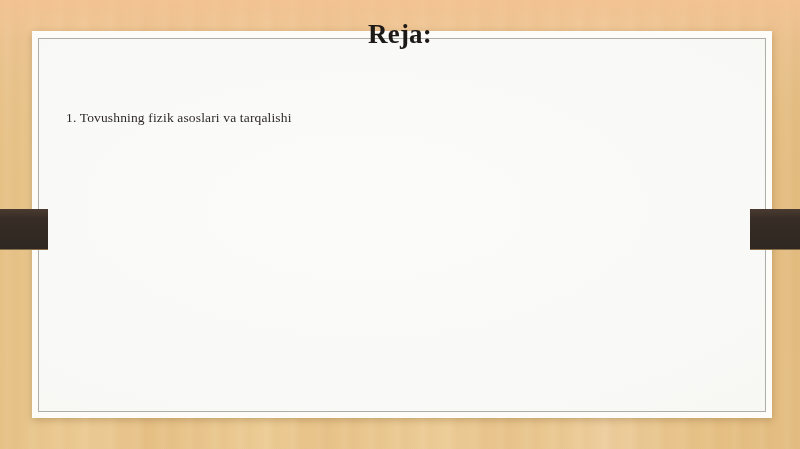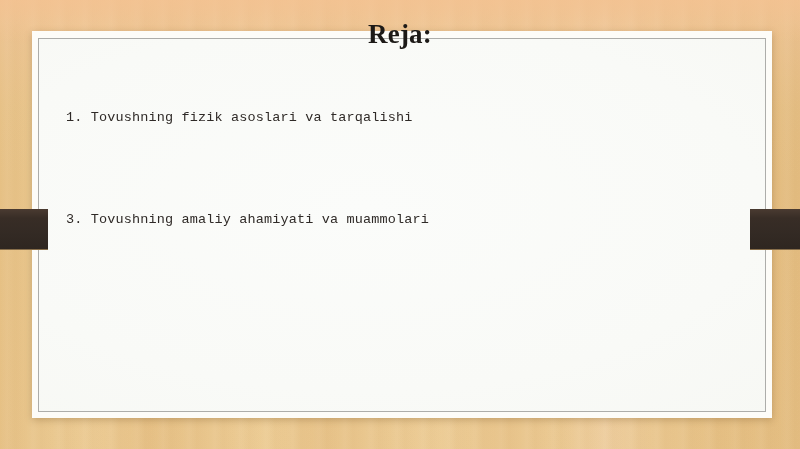--- a/index.html
+++ b/index.html
@@ -133,21 +133,20 @@
     left: 66px;
     top: 110px;
     width: 620px;
   }
   .list-item {
     font-size: 13.5px;
     color: #2f2a27;
     line-height: 1.25;
     letter-spacing: 0.15px;
     height: 102px;
-    font-family: Liberation Mono, monospace;
   }
 </style>
 </head>
 <body>
 
 <div id="slide">
 
   <div class="bg-base"></div>
   <div class="bg-grain"></div>
   <div class="bg-topwash"></div>
@@ -158,16 +157,15 @@
 
   <div class="panel-inner"></div>
 
   <div class="ribbon ribbon-left"></div>
   <div class="ribbon ribbon-right"></div>
 
   <div class="slide-title">Reja:</div>
 
   <div class="body-list">
     <div class="list-item">1. Tovushning fizik asoslari va tarqalishi</div>
-    <div class="list-item">3. Tovushning amaliy ahamiyati va muammolari</div>
   </div>
 
 </div>
 
 </body></html>

